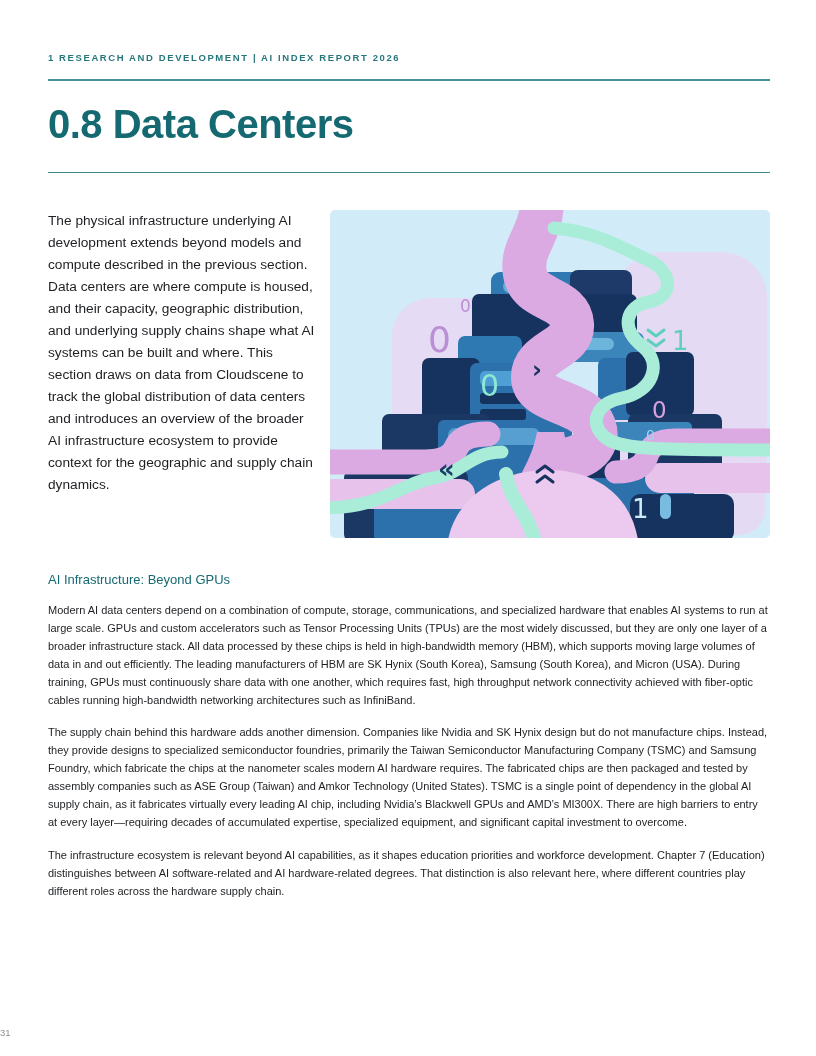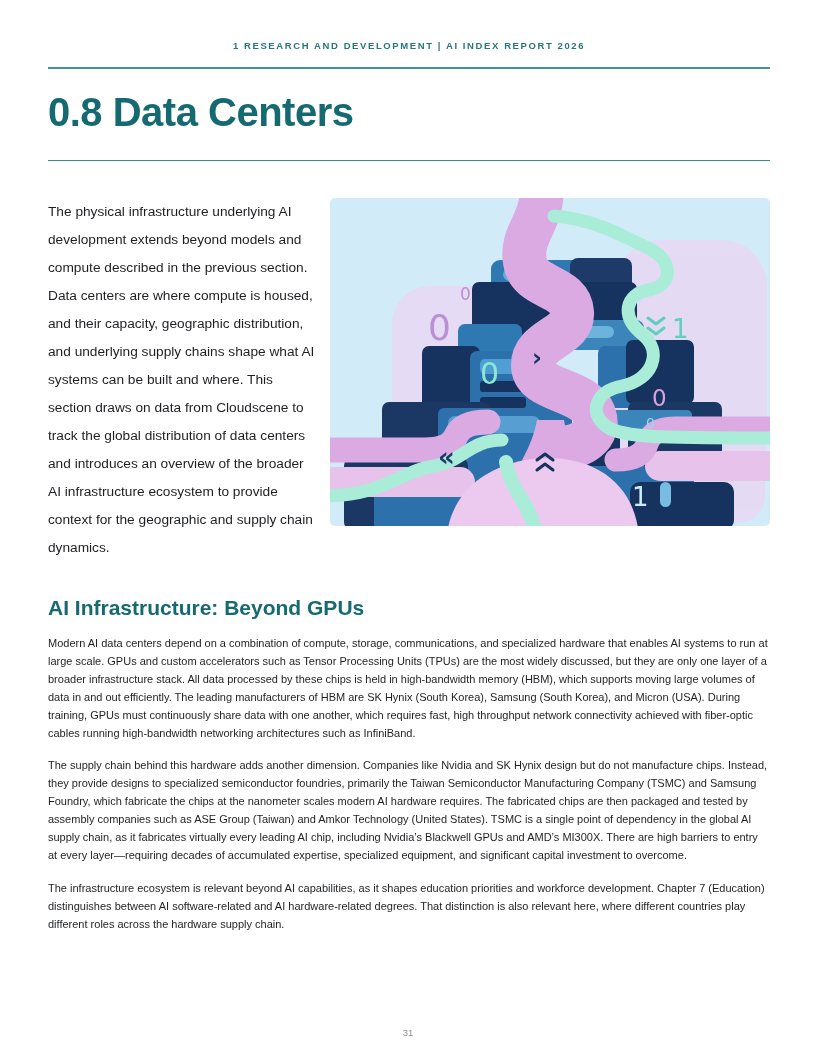--- a/index.html
+++ b/index.html
@@ -7,22 +7,22 @@
     position:relative;
     width:816px;height:1056px;
     background:#ffffff;
     font-family:"Liberation Sans", sans-serif;
     color:#202124;
     overflow:hidden;
   }
   .content{position:absolute;left:48px;right:46px;top:0;}
   
   .topbar{
-    margin-top:40px;
-    text-align:center;
+    margin-top:52px;
+    text-align:left;
     color:#25777c;
     font-size:9.5px;
     font-weight:700;
     letter-spacing:1.6px;
   }
   .rule-thick{margin-top:16px;height:2px;background:#44939b;}
   .rule-thin{margin-top:27px;height:1px;background:#3a8a90;}
   h1.title{
     margin:22px 0 0 0;
     font-size:40px;
@@ -32,45 +32,45 @@
     line-height:1.05;
   }
   .intro-row{
     margin-top:37px;
     display:flex;
     align-items:flex-start;
   }
   .intro-text{
     width:268px;
     font-size:13.7px;
-    line-height:28px;
+    line-height:22px;
     color:#1d1f22;
   }
   .illustration{
     margin-left:14px;
     width:440px;height:328px;
     flex:0 0 auto;
   }
   h2.section-heading{
     margin:34px 0 0 0;
-    font-size:21px;
-    font-weight:700;
+    font-size:13px;
+    font-weight:400;
     color:#156a71;
   }
   .body-copy p{
     margin:15px 0 0 0;
     font-size:11px;
     line-height:17.9px;
     color:#1d1f22;
   }
   .page-number{
     position:absolute;
     left:0;right:0;
     bottom:18px;
-    text-align:center;
+    text-align:left;
     font-size:9.5px;
     color:#8c9094;
   }
   svg text{font-family:"DejaVu Sans","Liberation Sans",sans-serif;}
 </style>
 </head>
 <body>
 
 <div class="page">
   <div class="content">

